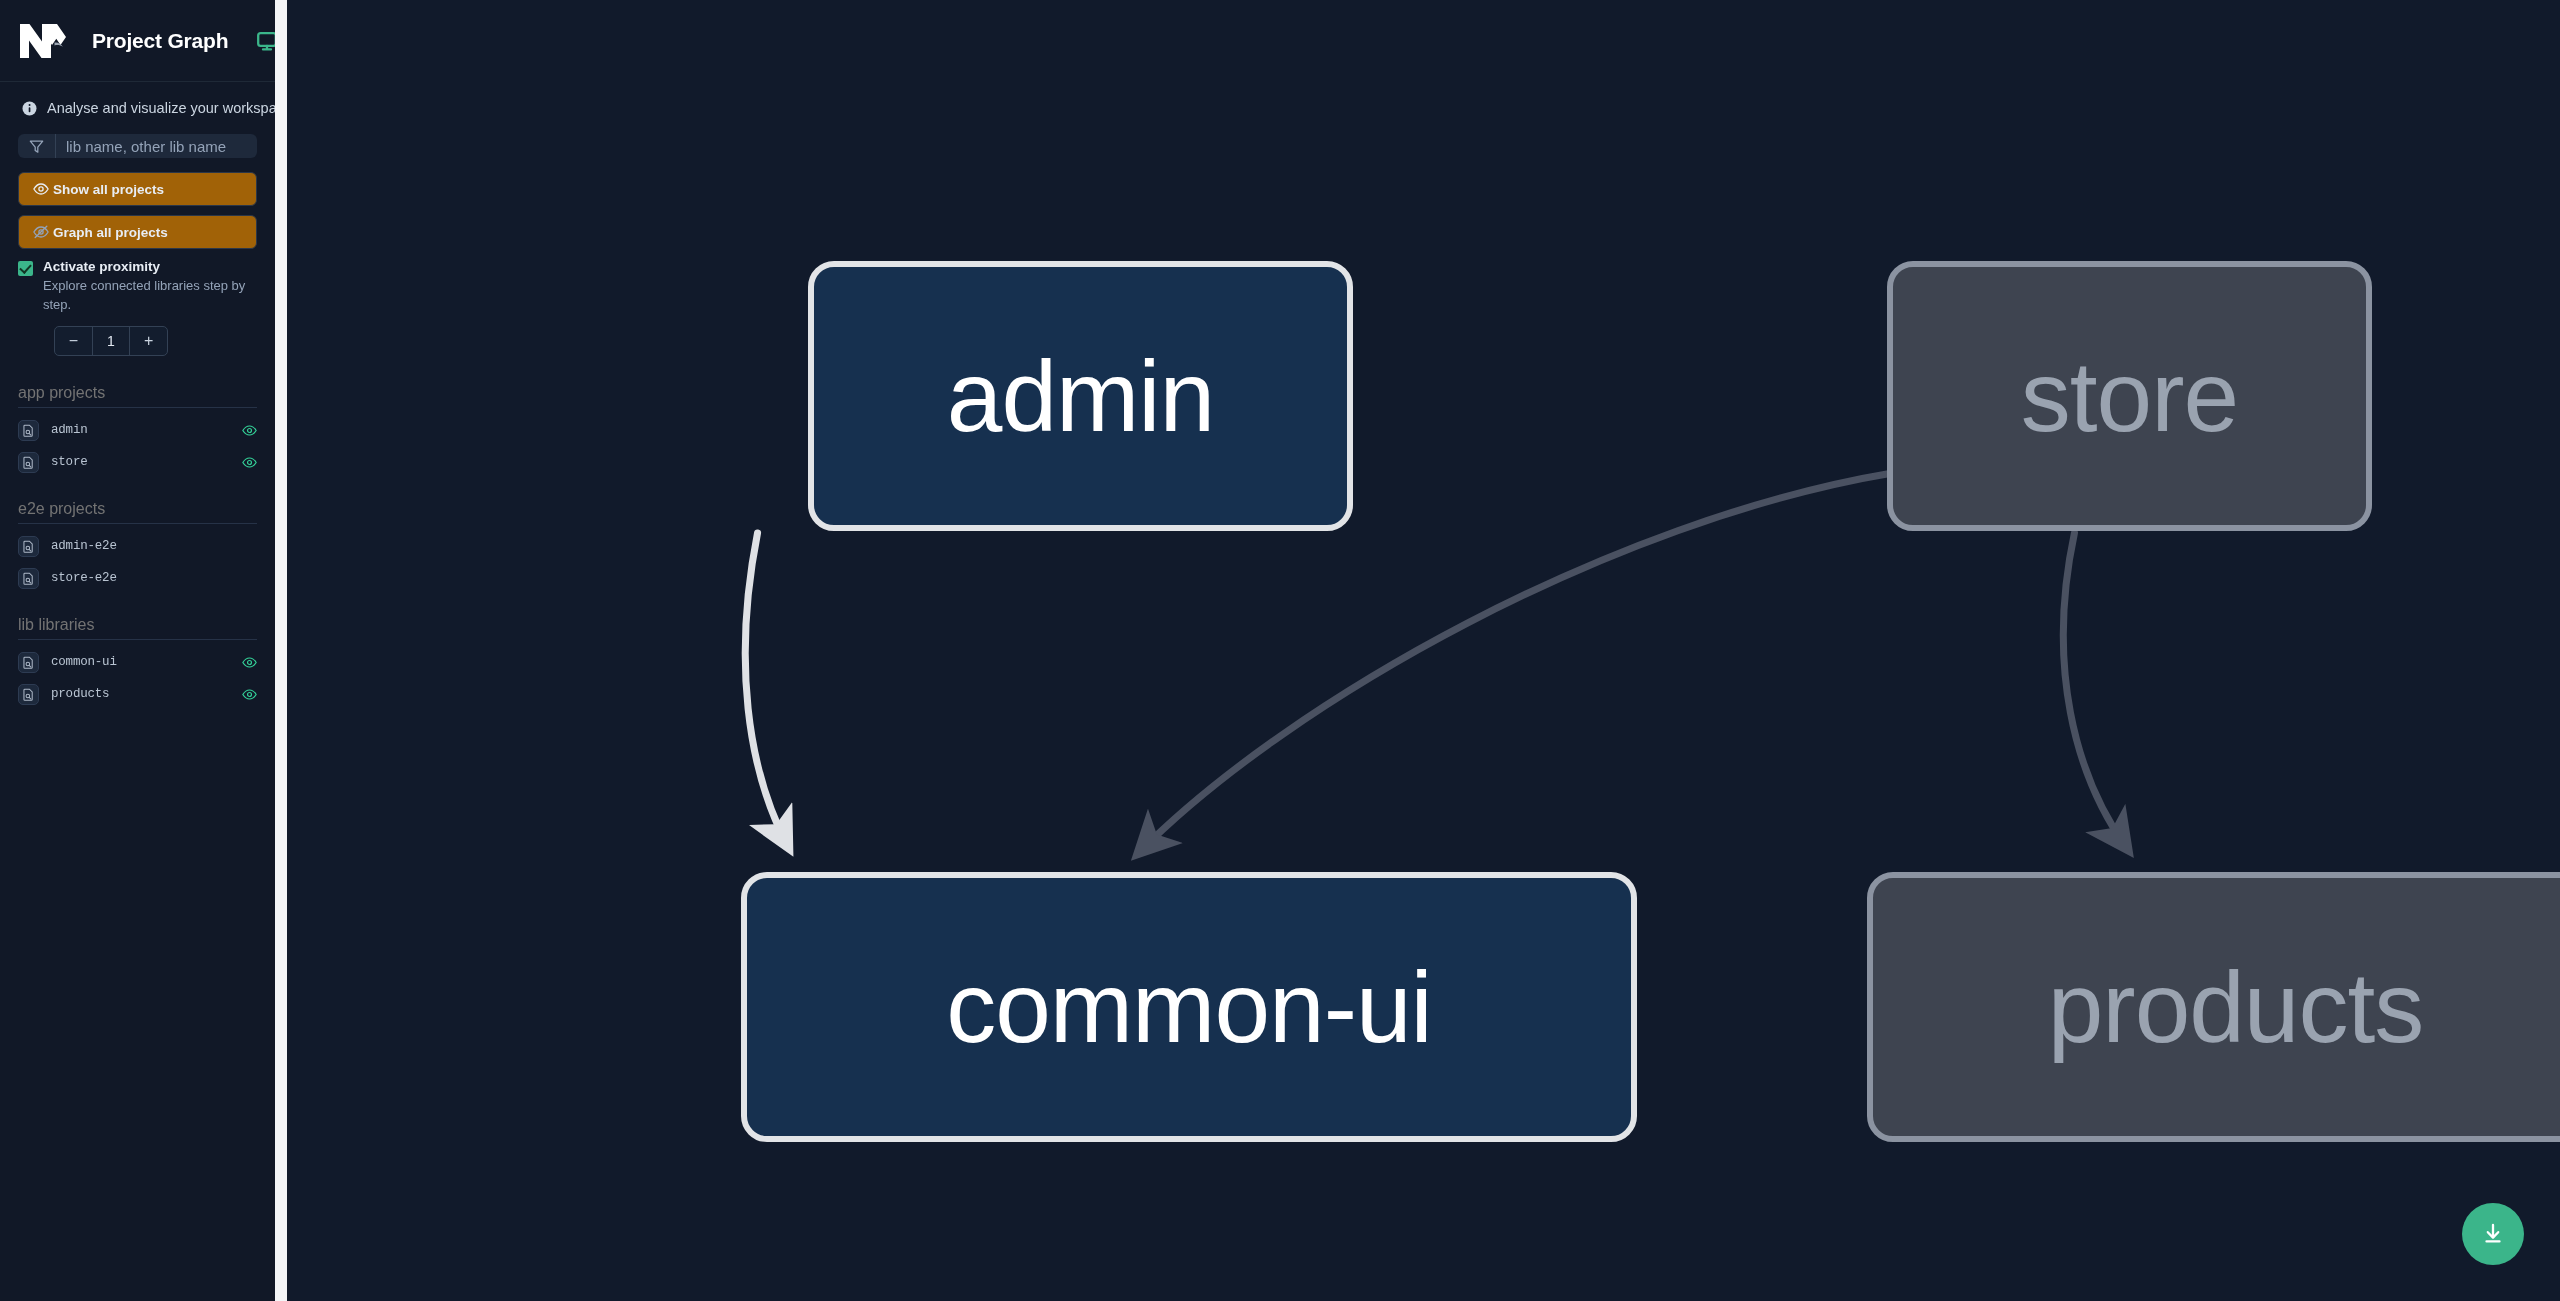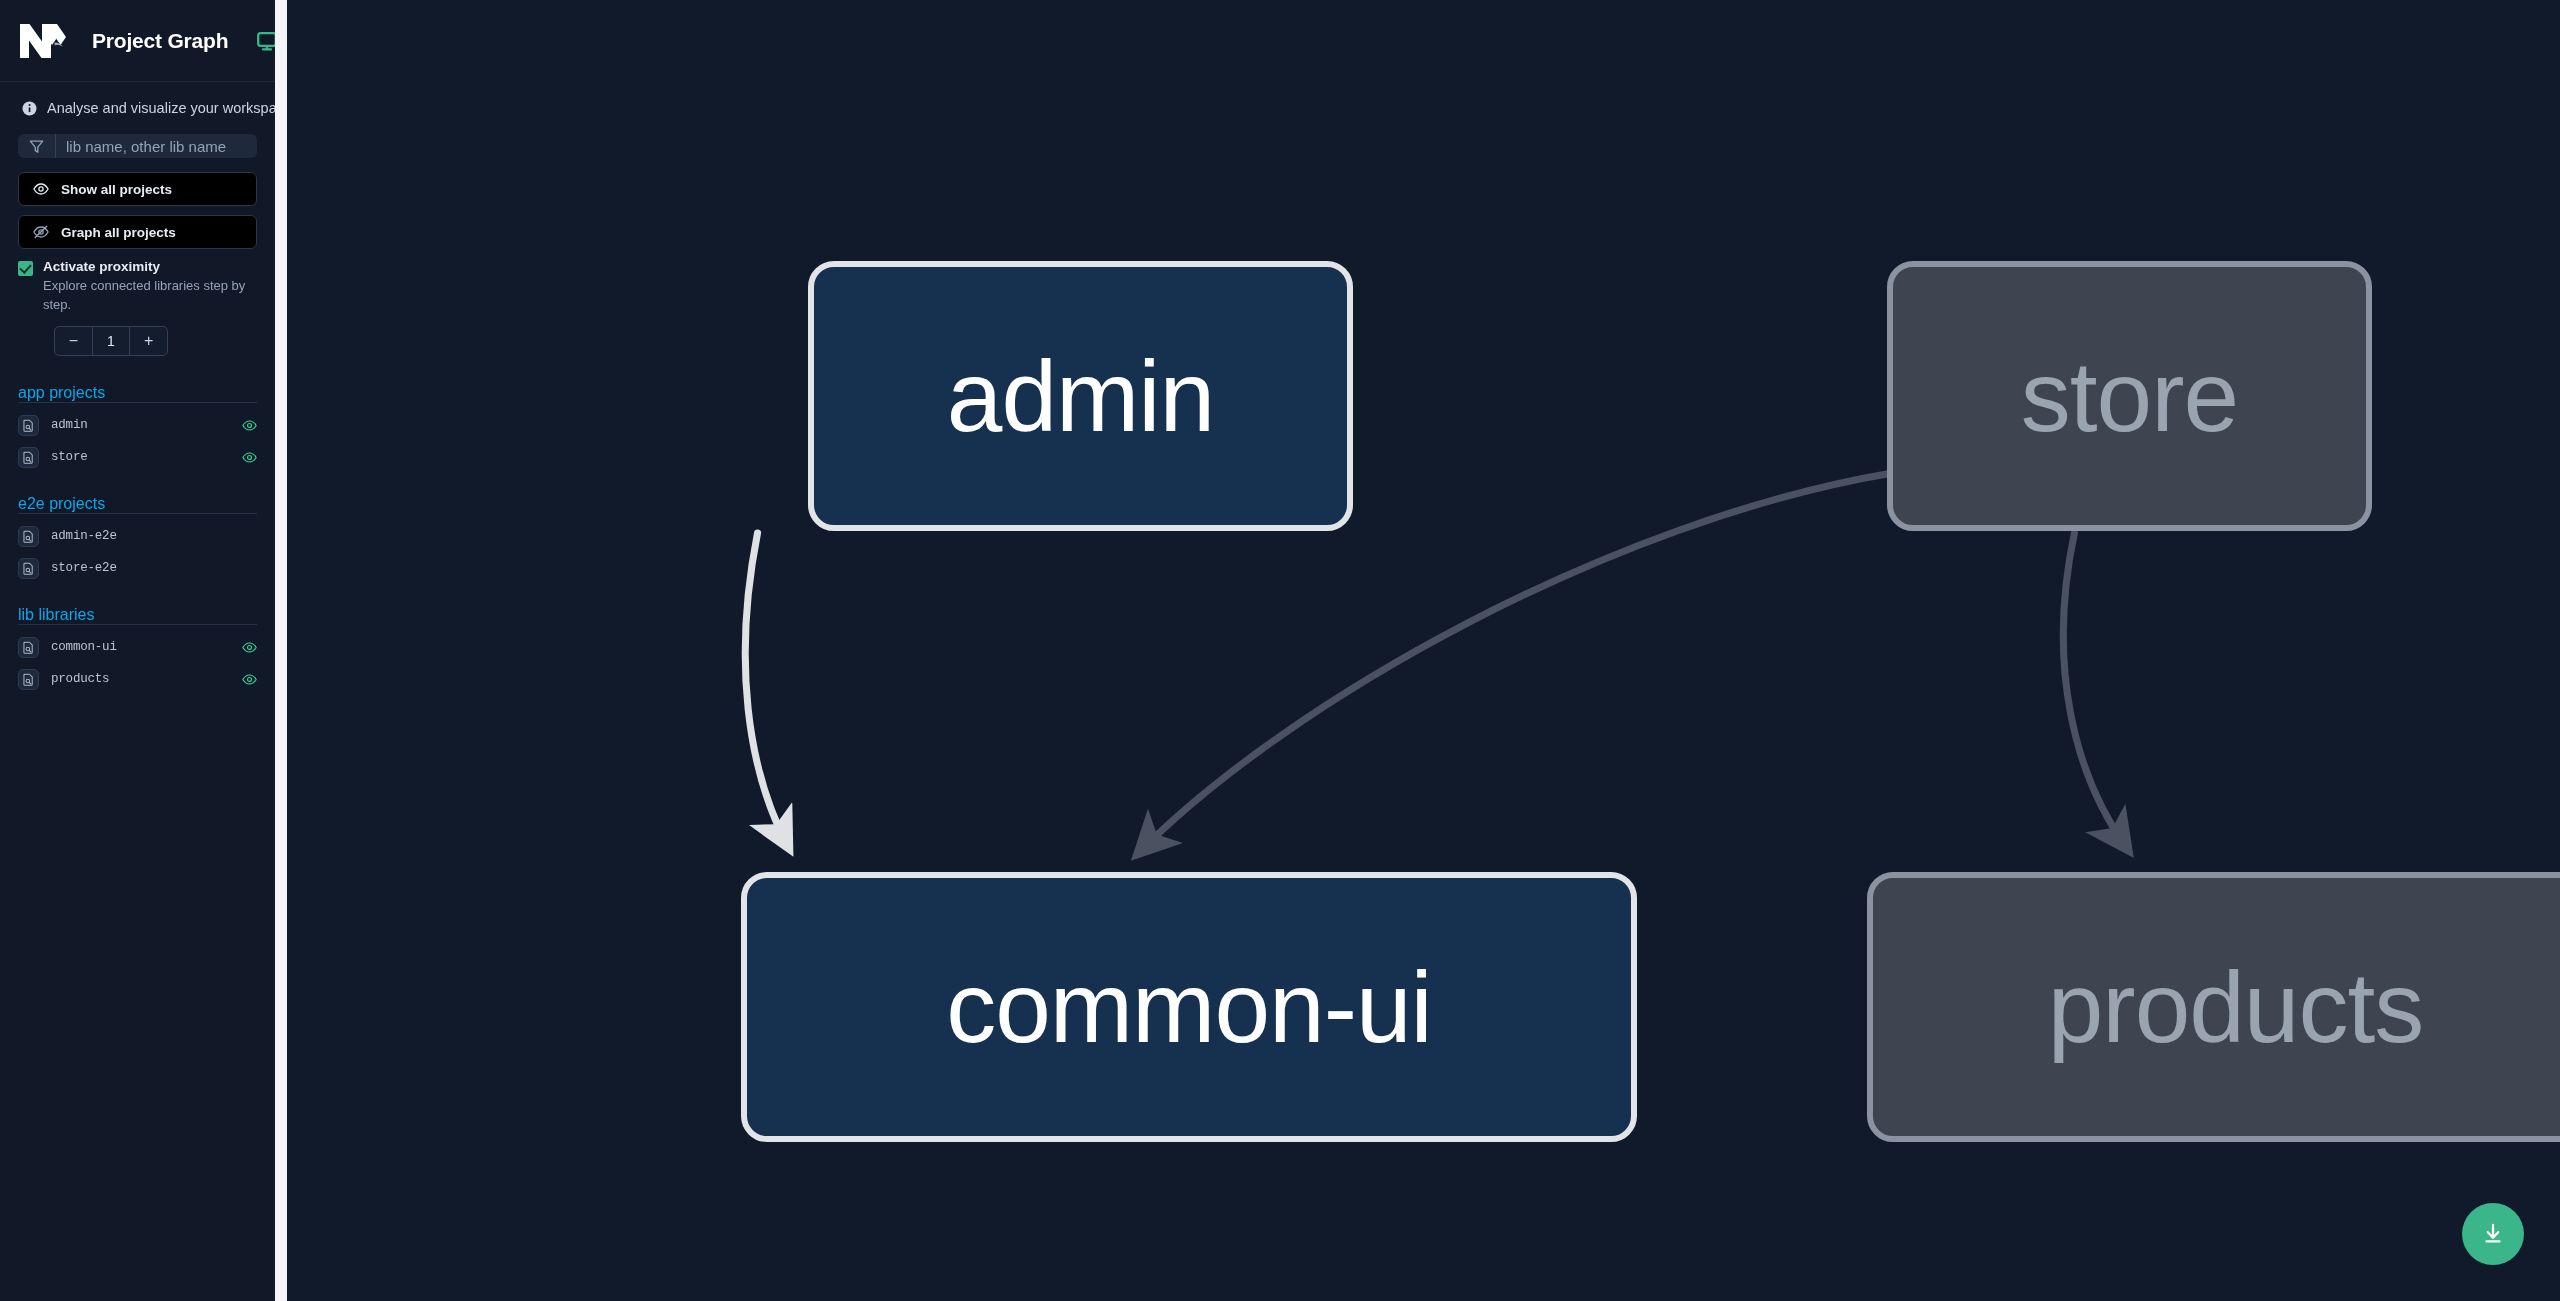--- a/index.html
+++ b/index.html
@@ -125,24 +125,24 @@
     transform: rotate(42deg);
   }
   .chk-texts { flex: 1 1 auto; }
   .chk-label { color: #e8edf4; font-size: 13.5px; font-weight: bold; line-height: 1.35; }
   .chk-desc { color: #94a3b8; font-size: 13px; line-height: 1.42; margin-top: 1px; }
 
   
   .act-btn {
     display: flex;
     align-items: center;
-    gap: 12px;
+    gap: 4px;
     height: 34px;
     width: 100%;
-    background: #000000;
+    background: #a16207;
     border: 1px solid #2b3purple;
     border: 1px solid #2b3648;
     border-radius: 6px;
     padding: 0 14px;
     margin-bottom: 9px;
     cursor: pointer;
   }
   .act-btn-label { color: #e8edf4; font-size: 13.5px; font-weight: bold; }
   .act-ico { width: 16px; height: 16px; flex: 0 0 16px; }
 
@@ -178,22 +178,23 @@
     color: #e2e8f0;
     font-size: 14px;
     border-left: 1px solid #334155;
     border-right: 1px solid #334155;
   }
 
   
   .groups { margin-top: 28px; padding: 0 18px; }
   .grp { margin-bottom: 22px; }
   .grp-title {
-    color: #0ea5e9;
+    color: #737373;
     font-size: 16px;
+    padding-bottom: 5px;
     border-bottom: 1px solid #263247;
     margin-bottom: 6px;
   }
   .proj-row {
     display: flex;
     align-items: center;
     height: 32px;
     gap: 12px;
     cursor: pointer;
   }

